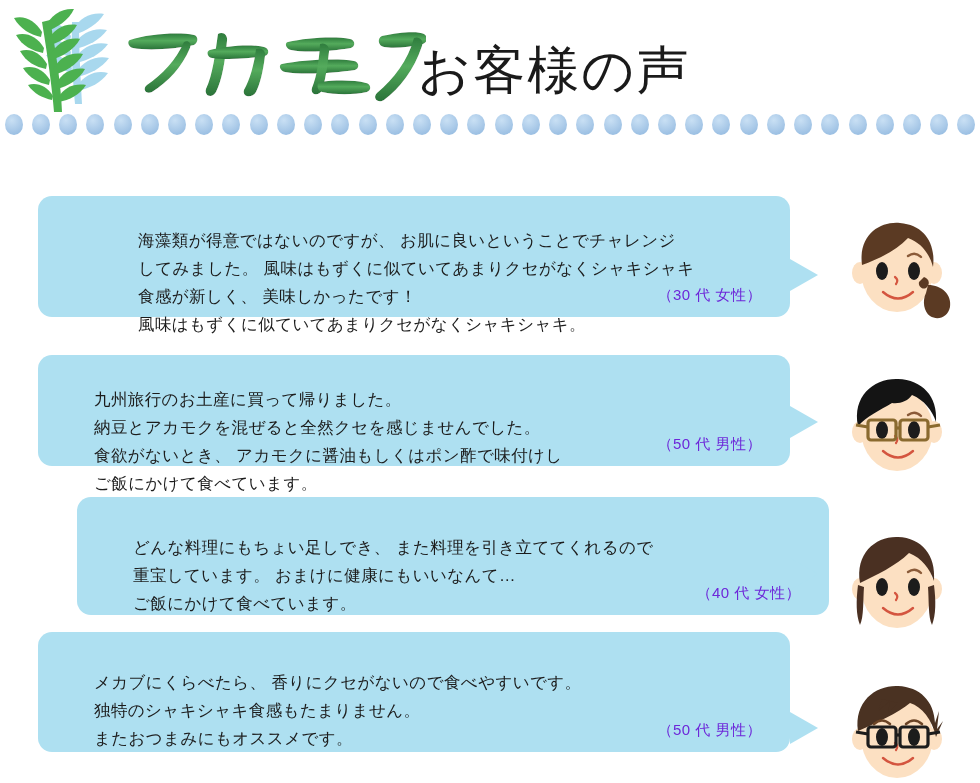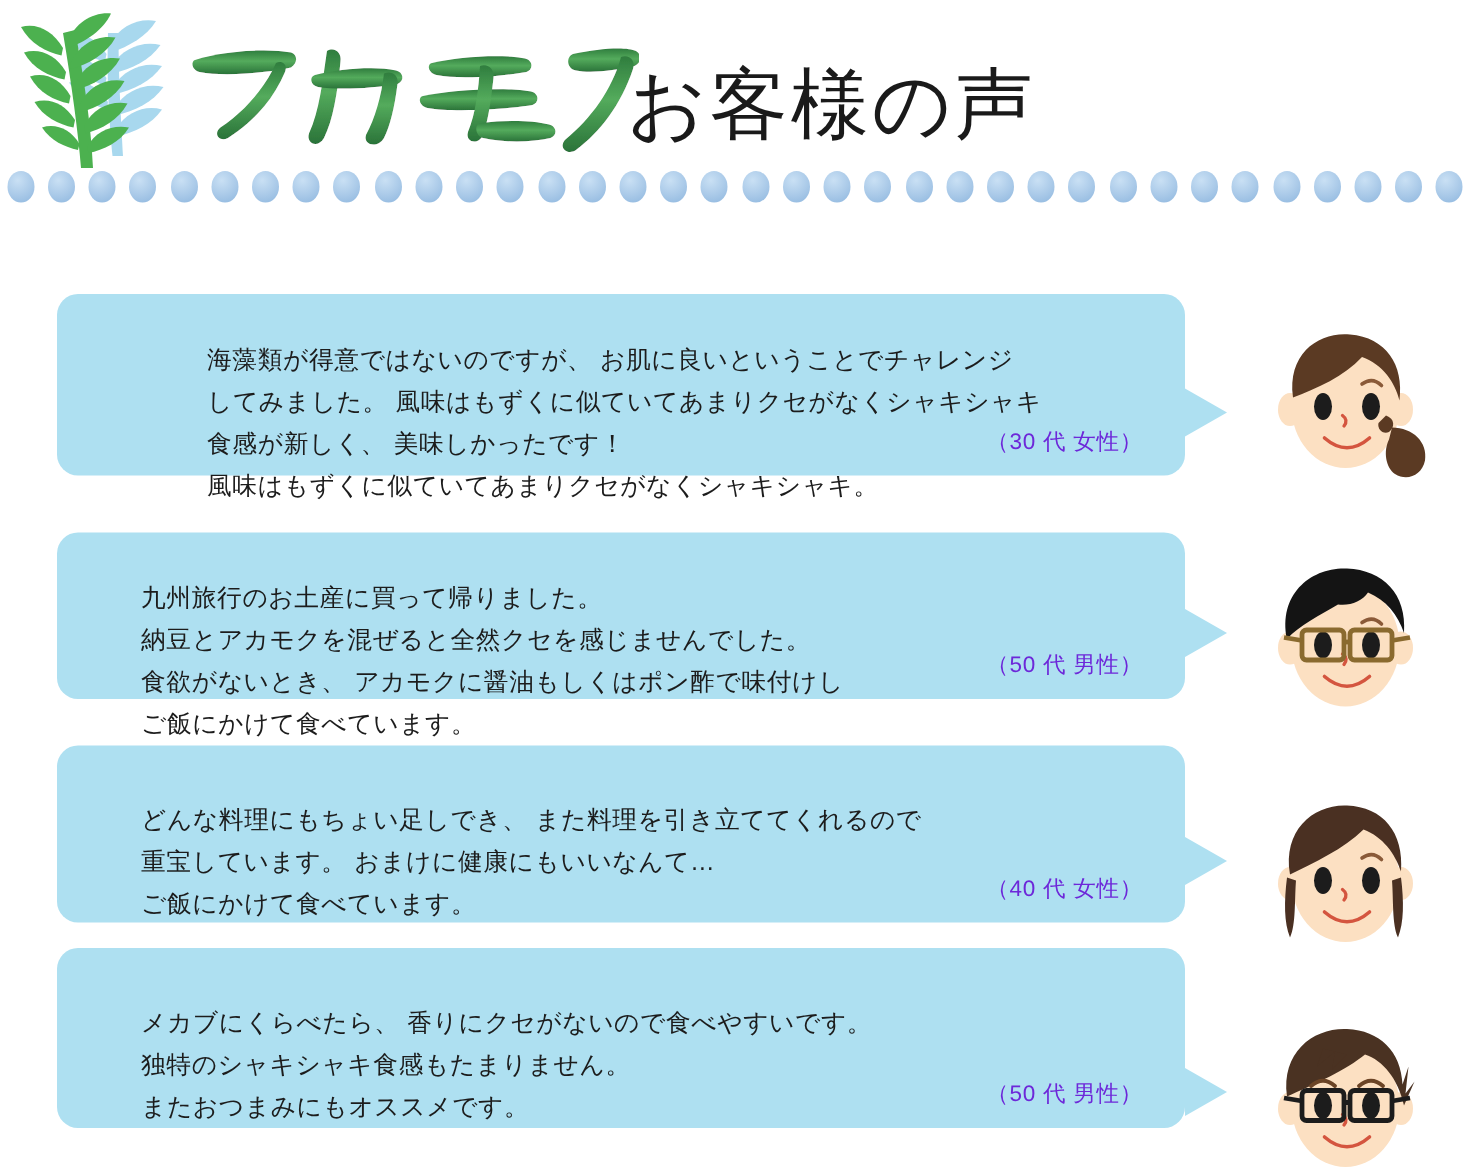--- a/index.html
+++ b/index.html
@@ -283,21 +283,21 @@
       <rect x="30" y="50" width="28" height="20" rx="3"></rect>
       <rect x="62" y="50" width="28" height="20" rx="3"></rect>
       <path d="M58 58 h4"></path>
       <path d="M30 57 L18 55"></path>
       <path d="M90 57 L102 55"></path>
     </g>
         </svg>
       </div>
     </div>
     <div class="testimonial" style="top: 0px;">
-      <div class="bubble" style="top: 360px; height: 118px; width: 752px;">
+      <div class="bubble" style="top: 360px; height: 118px; width: 752px; margin-left: 39px;">
         <div class="bubble-lines" style="padding-top: 20px;">
           <span class="bubble-line">どんな料理にもちょい足しでき、 また料理を引き立ててくれるので</span>
           <span class="bubble-line">重宝しています。 おまけに健康にもいいなんて…</span>
           <span class="bubble-line">ご飯にかけて食べています。</span>
         </div>
         <div class="bubble-meta">（40 代 女性）</div>
       </div>
       <div class="bubble-tail" style="left: 790px; top: 421px;"></div>
       <div class="avatar" style="left: 838px; top: 390px;">
         <svg viewBox="0 0 118 112" width="118" height="112" aria-hidden="true">

